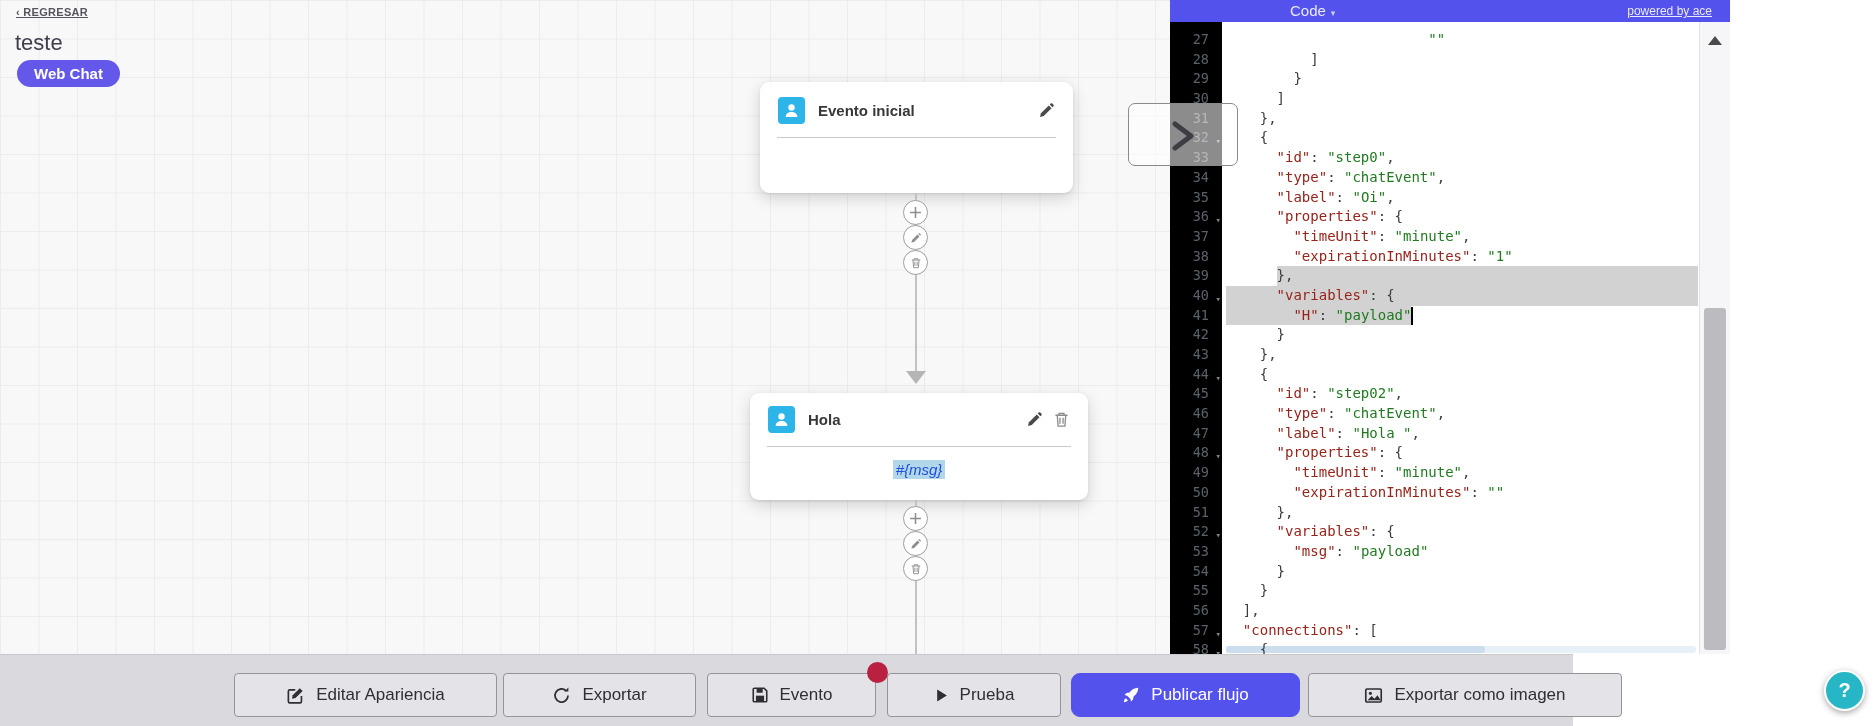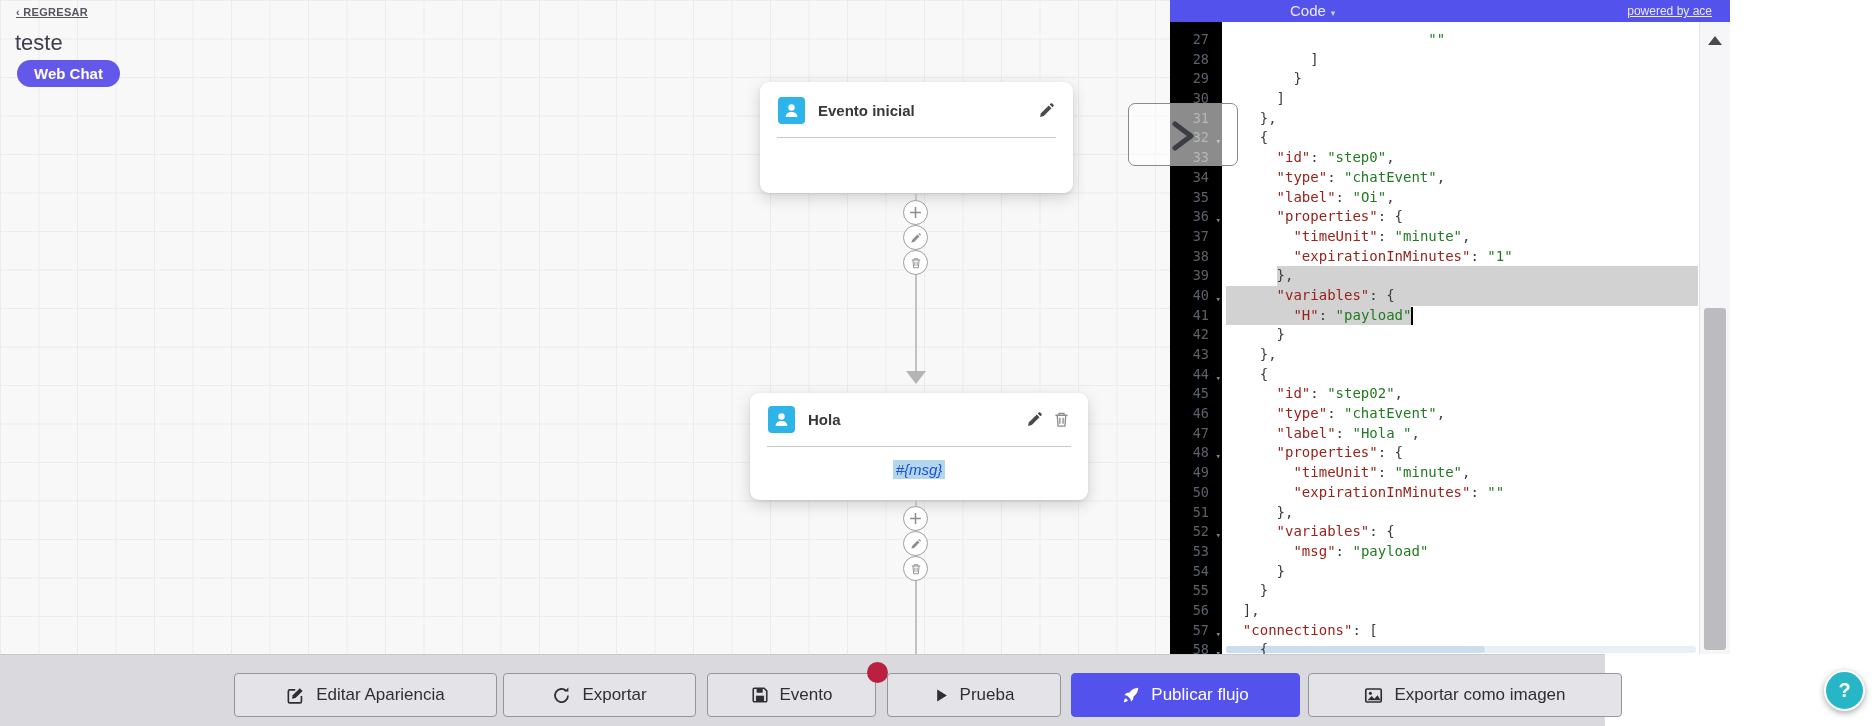--- a/index.html
+++ b/index.html
@@ -73,26 +73,26 @@
   .hscroll .hthumb{position:absolute;left:0;width:55%;top:0;bottom:0;background:#ccdeed;border-radius:3px;}
 
   
   .collapse-handle{position:absolute;left:1128px;top:103px;width:110px;height:63px;
     background:rgba(255,255,255,.55);border:1px solid #8a8a8a;border-radius:7px;
     box-sizing:border-box;z-index:6;cursor:pointer;}
   .collapse-handle svg{position:absolute;left:42px;top:17px;}
 
   
   .toolbar{position:absolute;left:0;top:654px;width:1573px;height:72px;background:#d9d9de;
-    border-top:1px solid #c8c8cd;z-index:8;padding-left:32px;}
+    border-top:1px solid #c8c8cd;z-index:8;}
   .tb-btn{position:absolute;top:18px;height:44px;box-sizing:border-box;
     border:1px solid #94949c;background:#e4e4e8;border-radius:4px;
     display:flex;align-items:center;justify-content:center;gap:11px;
     font-size:17px;color:#2e2e34;font-family:"Liberation Sans",sans-serif;cursor:pointer;}
-  .tb-btn.primary{background:var(--accent);border-color:var(--accent);color:#fff;}
+  .tb-btn.primary{background:var(--accent);border-color:var(--accent);color:#fff;border-radius:9px;}
   .unsaved-dot{position:absolute;left:867px;top:7px;width:21px;height:21px;border-radius:50%;
     background:var(--red-dot);z-index:9;}
   .help-btn{position:absolute;left:1824px;top:670px;width:41px;height:41px;border-radius:50%;
     background:var(--help);border:2px solid #fff;box-sizing:border-box;z-index:9;
     box-shadow:0 2px 6px rgba(0,0,0,.35);display:flex;align-items:center;justify-content:center;
     color:#fff;font-size:20px;font-weight:bold;cursor:pointer;}
 </style>
 </head>
 <body>
 

